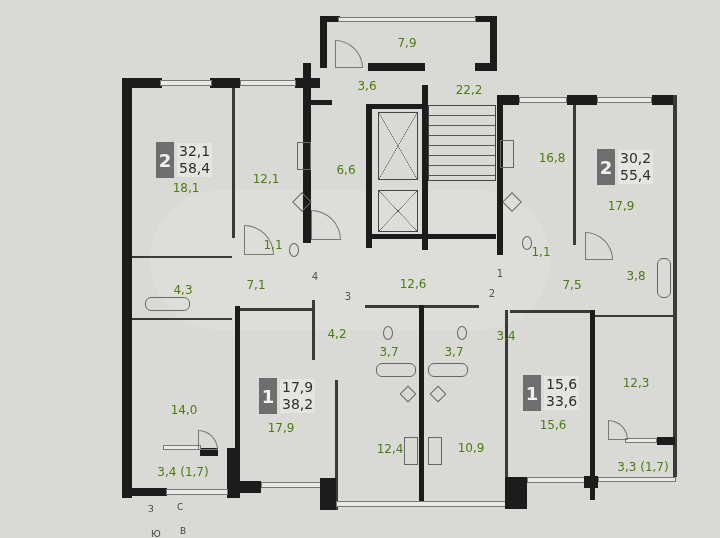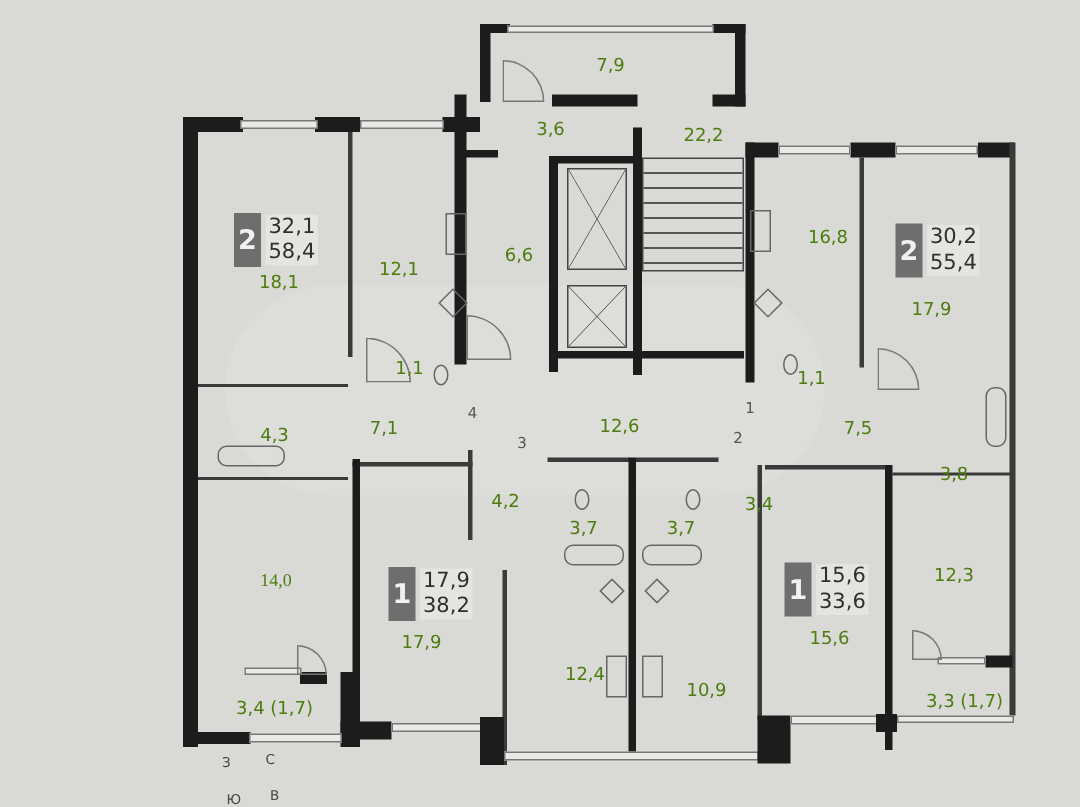--- a/index.html
+++ b/index.html
@@ -153,38 +153,38 @@
 
   <span class="room" style="left:407px;top:43px;">7,9</span>
   <span class="room" style="left:367px;top:86px;">3,6</span>
   <span class="room" style="left:469px;top:90px;">22,2</span>
   <span class="room" style="left:346px;top:170px;">6,6</span>
   <span class="room" style="left:186px;top:188px;">18,1</span>
   <span class="room" style="left:266px;top:159px;margin-top:20px;">12,1</span>
   <span class="room" style="left:273px;top:245px;">1,1</span>
   <span class="room" style="left:183px;top:290px;">4,3</span>
   <span class="room" style="left:256px;top:285px;">7,1</span>
-  <span class="room" style="left:184px;top:387px;font-family:Liberation Serif, serif;">14,0</span>
+  <span class="room" style="left:184px;top:410px;">14,0</span>
   <span class="room" style="left:183px;top:472px;">3,4 (1,7)</span>
   <span class="room" style="left:552px;top:158px;">16,8</span>
   <span class="room" style="left:621px;top:206px;">17,9</span>
   <span class="room" style="left:541px;top:252px;">1,1</span>
   <span class="room" style="left:572px;top:285px;">7,5</span>
-  <span class="room" style="left:636px;top:276px;margin-top:40px;">3,8</span>
+  <span class="room" style="left:636px;top:276px;">3,8</span>
   <span class="room" style="left:636px;top:383px;">12,3</span>
   <span class="room" style="left:643px;top:467px;">3,3 (1,7)</span>
   <span class="room" style="left:413px;top:284px;">12,6</span>
   <span class="room" style="left:337px;top:334px;">4,2</span>
   <span class="room" style="left:389px;top:352px;">3,7</span>
   <span class="room" style="left:281px;top:428px;">17,9</span>
   <span class="room" style="left:366px;top:449px;margin-left:24px;">12,4</span>
   <span class="room" style="left:454px;top:352px;">3,7</span>
   <span class="room" style="left:506px;top:336px;">3,4</span>
   <span class="room" style="left:553px;top:425px;">15,6</span>
-  <span class="room" style="left:471px;top:460px;">10,9</span>
+  <span class="room" style="left:471px;top:448px;">10,9</span>
 
   <span class="num" style="left:500px;top:273px;">1</span>
   <span class="num" style="left:492px;top:293px;">2</span>
   <span class="num" style="left:348px;top:296px;">3</span>
   <span class="num" style="left:315px;top:276px;">4</span>
 
   <span class="compass" style="left:148px;top:504px;">З</span>
   <span class="compass" style="left:177px;top:502px;">С</span>
   <span class="compass" style="left:151px;top:529px;">Ю</span>
   <span class="compass" style="left:180px;top:526px;">В</span>

